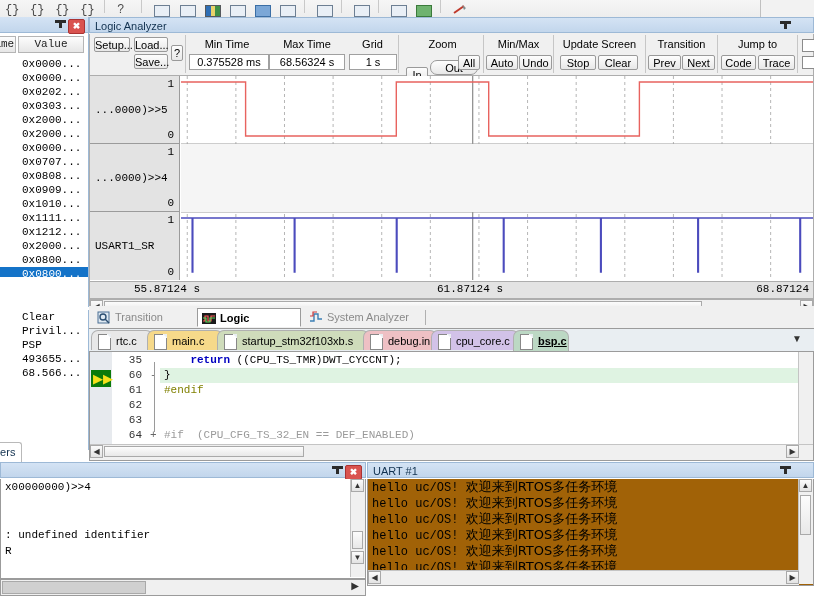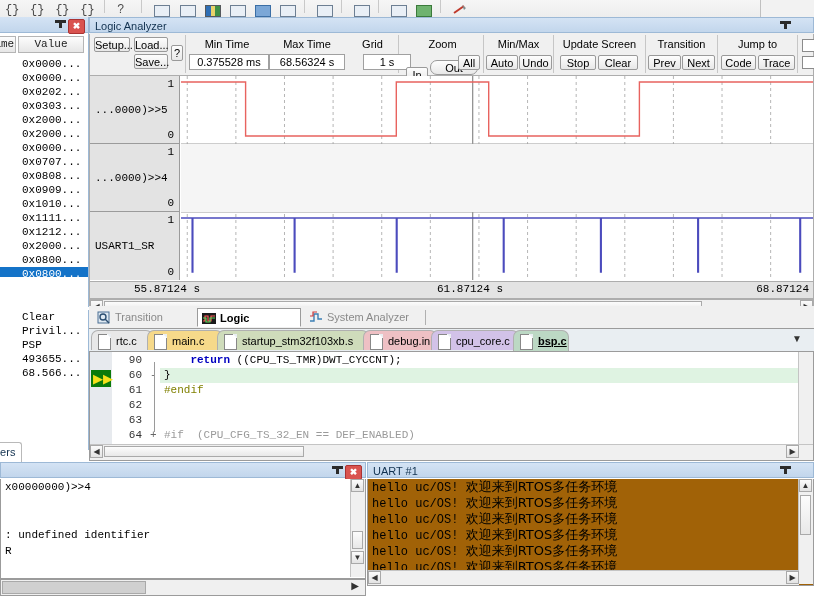--- a/index.html
+++ b/index.html
@@ -259,21 +259,21 @@
         <span class="fld" style="position:absolute;left:2px;top:19px;width:80px;">0.375528 ms</span>
       </div>
 
       <div class="grp" style="left:177px;width:80px;border-right:none;">
         <div class="grp-lbl">Max Time</div>
         <span class="fld" style="position:absolute;left:2px;top:19px;width:76px;">68.56324 s</span>
       </div>
 
       <div class="grp" style="left:257px;width:52px;">
         <div class="grp-lbl">Grid</div>
-        <span class="fld" style="position:absolute;left:2px;top:19px;width:48px;margin-left:14px;">1 s</span>
+        <span class="fld" style="position:absolute;left:2px;top:19px;width:48px;">1 s</span>
       </div>
 
       <div class="grp" style="left:312px;width:82px;">
         <div class="grp-lbl">Zoom</div>
         <span class="btn" style="position:absolute;left:4px;top:32px;width:22px;">In</span>
         <span class="btn" style="position:absolute;left:28px;top:25px;width:48px;border-radius:7px;">Out</span>
         <span class="btn" style="position:absolute;left:56px;top:20px;width:22px;">All</span>
       </div>
 
       <div class="grp" style="left:394px;width:70px;">
@@ -407,21 +407,21 @@
       <div class="ftab" style="left: 342px; width: 88px; background: rgb(210, 194, 232);"><span class="ftab-ico"></span><span>cpu_core.c</span></div>
       <div class="ftab" style="left: 424px; width: 56px; background: rgb(188, 216, 196); border-bottom: none; height: 21px;"><span class="ftab-ico"></span><span style="text-decoration: underline; font-weight: bold;">bsp.c</span></div>
     </div>
 
   <div class="editor">
     <div class="gutter-mark"></div>
     <div class="bp-cell" style="top:18px;">
       <span class="arrow-y" style="left:2px;top:2px;">▶▶</span>
     </div>
     <div id="editor-lines">
-        <div class="ln" style="top: 2px;">90</div>
+        <div class="ln" style="top: 2px;">35</div>
         <div class="code" style="top: 2px;">    <span class="kw">return</span> ((CPU_TS_TMR)DWT_CYCCNT);</div>
         <div class="hl-line" style="top: 16px;"></div>
         <div class="ln" style="top: 17px;">60</div>
         <div class="fold" style="top: 17px;">-</div>
         <div class="code" style="top: 17px;">}</div>
         <div class="ln" style="top: 32px;">61</div>
         <div class="code pp" style="top: 32px;">#endif</div>
         <div class="ln" style="top: 47px;">62</div>
         <div class="code" style="top: 47px;"></div>
         <div class="ln" style="top: 62px;">63</div>

